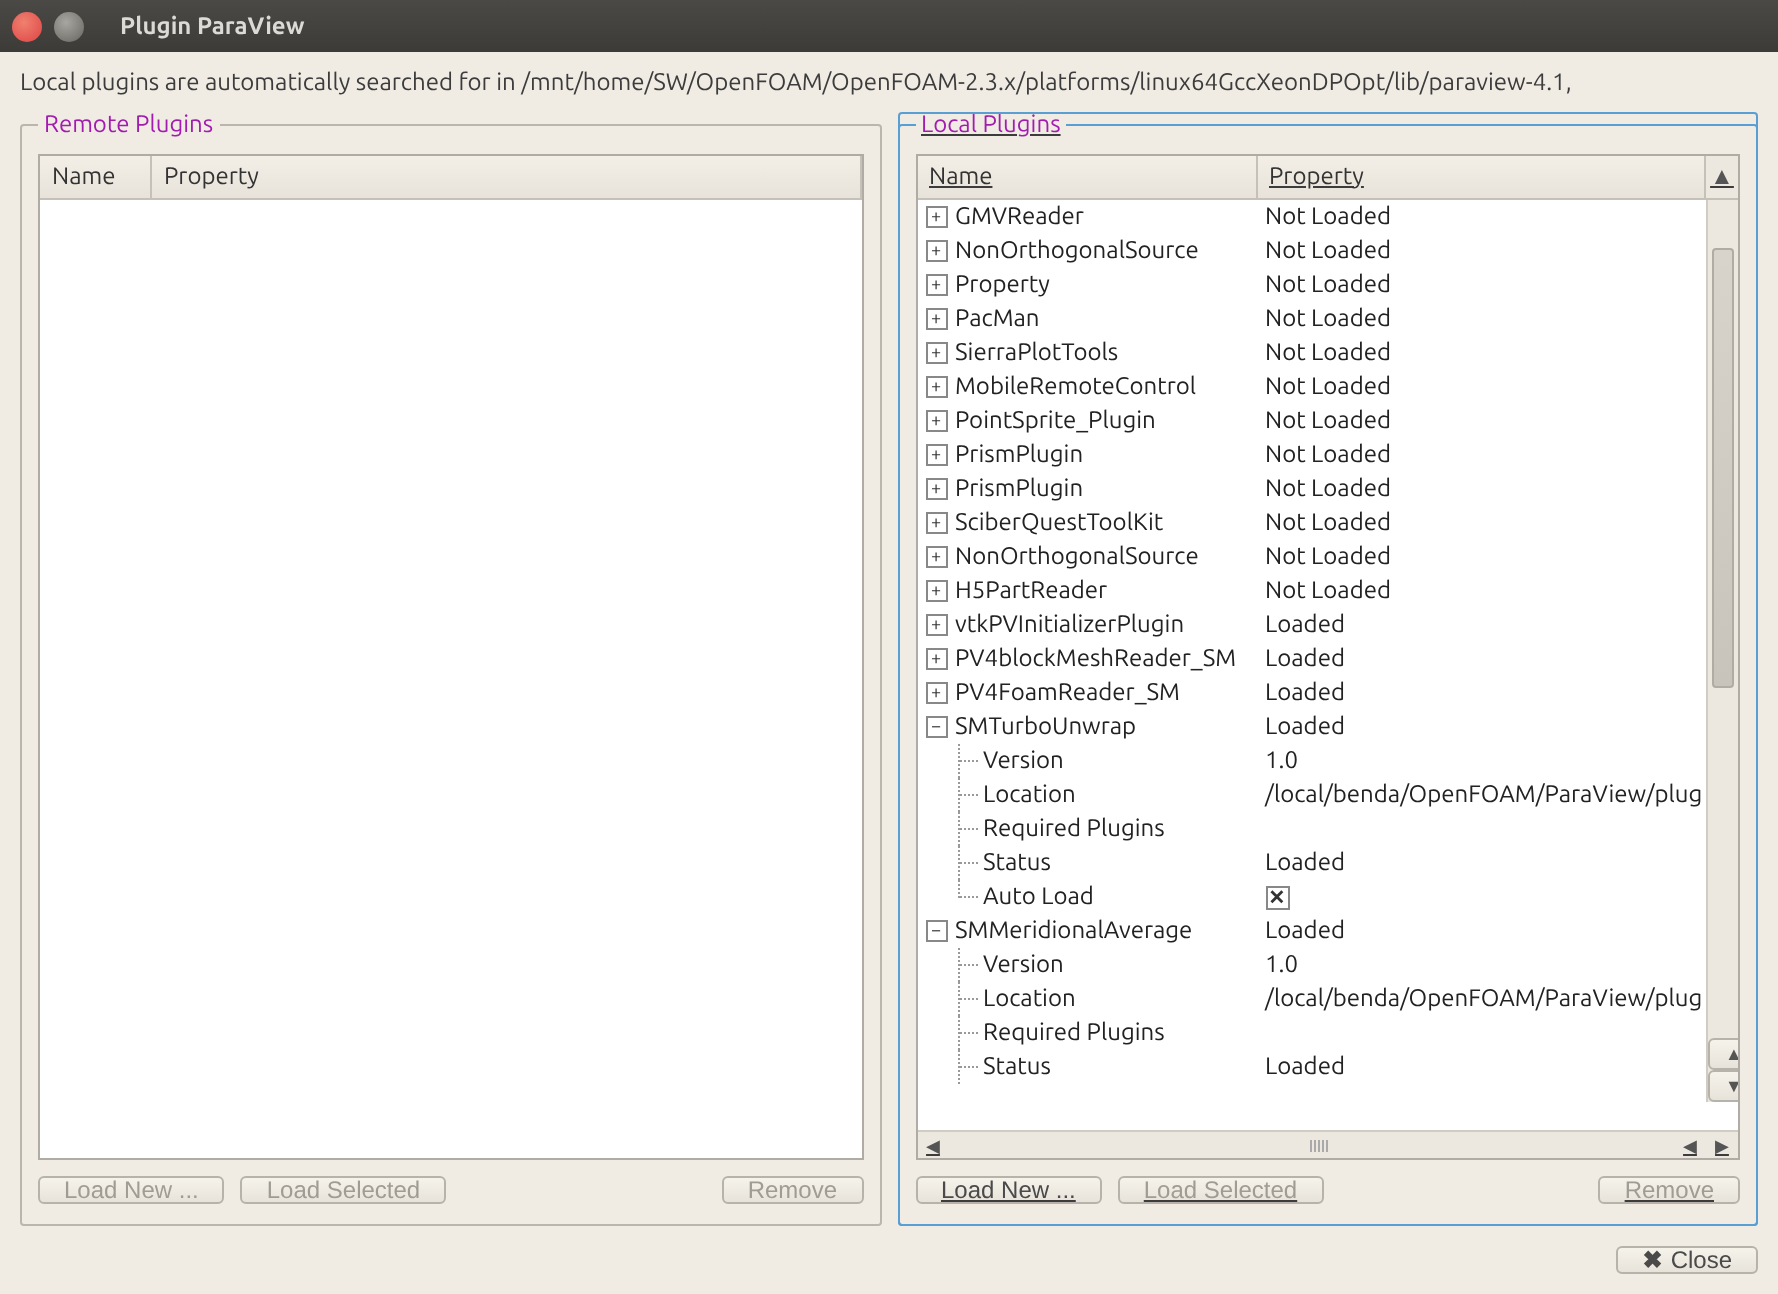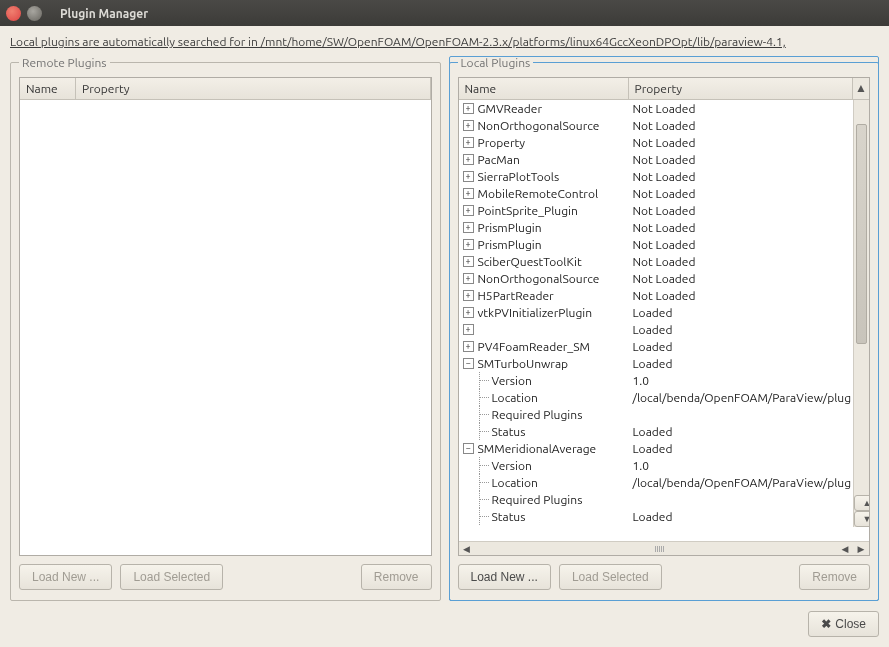--- a/index.html
+++ b/index.html
@@ -27,42 +27,41 @@
 .win-btn {
   width: 15px; height: 15px; border-radius: 50%;
   display: inline-block; font-size: 0;
 }
 .win-close { background: radial-gradient(circle at 40% 35%, #f08070, #d44); }
 .win-min { background: radial-gradient(circle at 40% 35%, #a8a6a0, #67655f); }
 .intro {
   padding: 8px 10px 6px 10px;
   font-size: 12px;
   line-height: 1.3;
-  text-decoration: underline;
 }
 .panels {
   display: flex;
   gap: 8px;
   padding: 0 10px;
   flex: 1;
   min-height: 0;
 }
 fieldset.group {
   border: 1px solid #bab6ad;
   border-radius: 2px;
   flex: 1;
   padding: 8px 8px 10px 8px;
   display: flex;
   flex-direction: column;
   min-width: 0;
 }
-fieldset.group.active { border: 1px solid #5a9fd4; outline: 1px solid #5a9fd4; outline-offset: -1px; }
+fieldset.group.active { border: 1px solid #5a9fd4; outline: 1px solid #5a9fd4; outline-offset: -1px; text-decoration: underline; }
 fieldset.group > legend {
   padding: 0 3px;
-  color: #737373;
+  color: #a21caf;
   font-size: 12px;
 }
 .tree-wrap {
   flex: 1;
   background: #fff;
   border: 1px solid #b0aca5;
   position: relative;
   display: flex;
   flex-direction: column;
   min-height: 0;
@@ -150,21 +149,21 @@
 .hscroll .track .grip {
   position:absolute; left:40%; width:80px; top:0; bottom:0;
   display:flex; align-items:center; justify-content:center; gap:1px;
 }
 .hscroll .grip span { width:1px; height:6px; background:#aaa; }
 .btn-row {
   display:flex; gap:8px; padding-top:8px;
 }
 .btn-row .spacer { flex:1; }
 .btn {
-  height: 26px;
+  height: 14px;
   padding: 0 12px;
   background: linear-gradient(#f6f3eb, #e7e3da);
   border: 1px solid #b7b3aa;
   border-radius: 3px;
   font-size: 12px;
   color: #4a4a4a;
   display:inline-flex; align-items:center; gap:4px;
   cursor: pointer;
 }
 .btn.disabled { color:#a09c93; }
@@ -178,21 +177,21 @@
   font-size:10px; line-height:1; font-weight:bold; color:#333;
 }
 </style>
 </head>
 <body>
 
 <div class="titlebar">
   <span class="win-btn win-close"></span>
   <span class="win-btn win-min"></span>
   <span style="width:6px"></span>
-  <span>Plugin Manager</span>
+  <span>Plugin ParaView</span>
 </div>
 
 <div class="intro">
   <div>Local plugins are automatically searched for in /mnt/home/SW/OpenFOAM/OpenFOAM-2.3.x/platforms/linux64GccXeonDPOpt/lib/paraview-4.1,</div>
 </div>
 
 <div class="panels">
 
   <fieldset class="group">
     <legend>Remote Plugins</legend>
@@ -308,20 +307,21 @@
             <div class="row">
               <div class="cell-name">
                 <span class="exp">+</span>
                 <span>vtkPVInitializerPlugin</span>
               </div>
               <div class="cell-prop">Loaded</div>
             </div>
             <div class="row">
               <div class="cell-name">
                 <span class="exp">+</span>
+                <span>PV4blockMeshReader_SM</span>
               </div>
               <div class="cell-prop">Loaded</div>
             </div>
             <div class="row">
               <div class="cell-name">
                 <span class="exp">+</span>
                 <span>PV4FoamReader_SM</span>
               </div>
               <div class="cell-prop">Loaded</div>
             </div>
@@ -356,20 +356,28 @@
               </div>
               <div class="cell-prop"></div>
             </div>
             <div class="row">
               <div class="cell-name">
                 <span style="width: 11px; display: inline-block; flex-shrink: 0;"></span>
                 <span class="branch"></span>
                 <span>Status</span>
               </div>
               <div class="cell-prop">Loaded</div>
+            </div>
+            <div class="row">
+              <div class="cell-name">
+                <span style="width: 11px; display: inline-block; flex-shrink: 0;"></span>
+                <span class="branch last"></span>
+                <span>Auto Load</span>
+              </div>
+              <div class="cell-prop"><span class="checkx">✕</span></div>
             </div>
             <div class="row">
               <div class="cell-name">
                 <span class="exp">−</span>
                 <span>SMMeridionalAverage</span>
               </div>
               <div class="cell-prop">Loaded</div>
             </div>
             <div class="row">
               <div class="cell-name">

